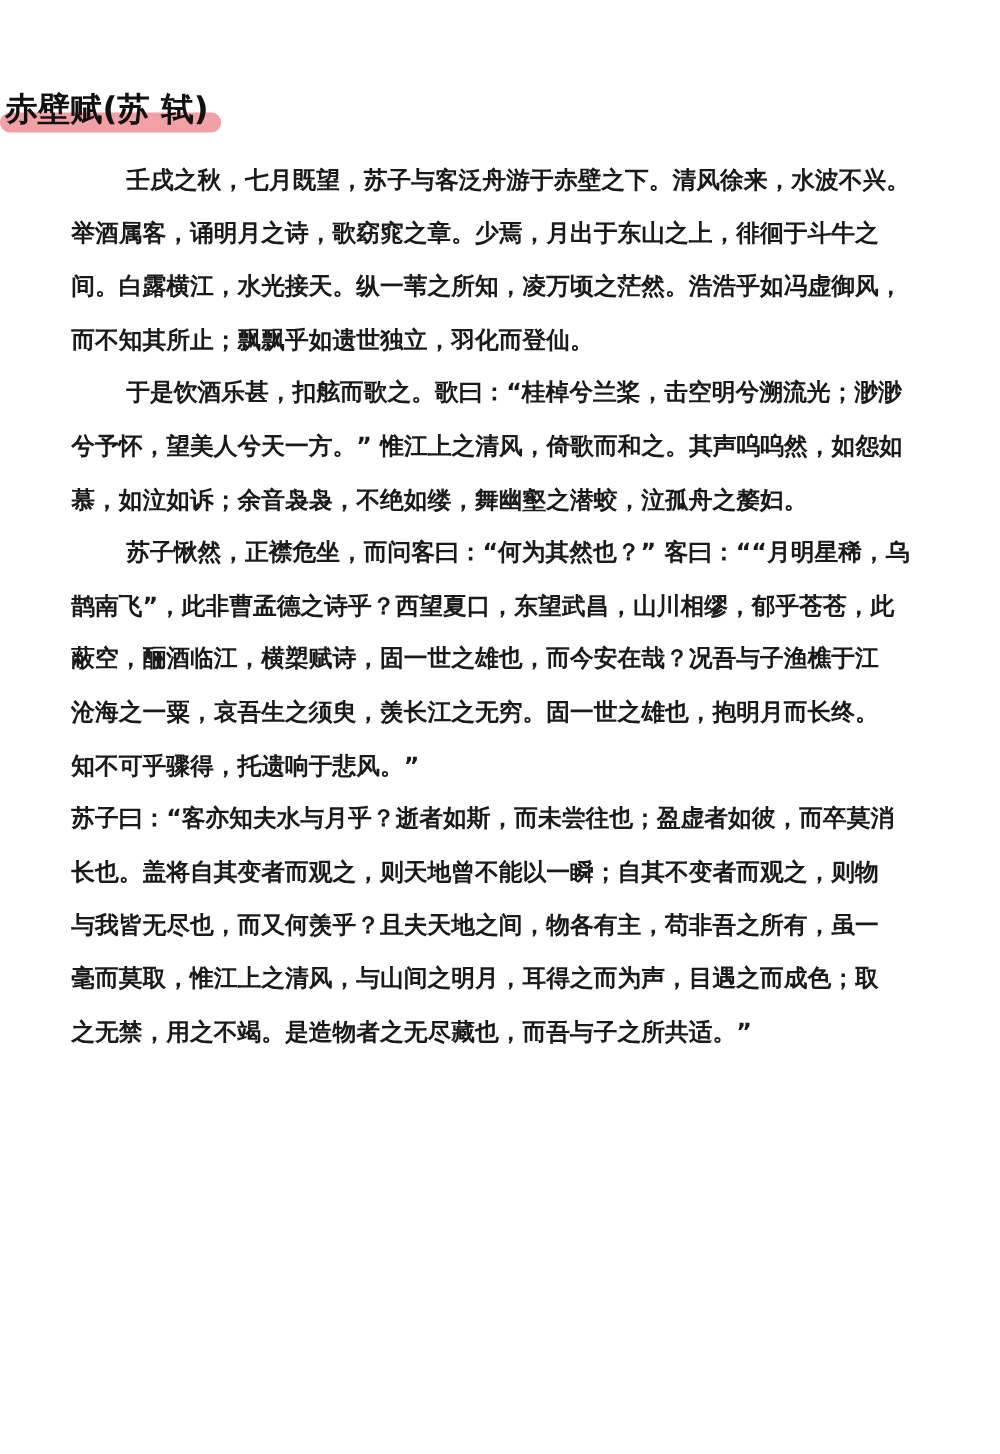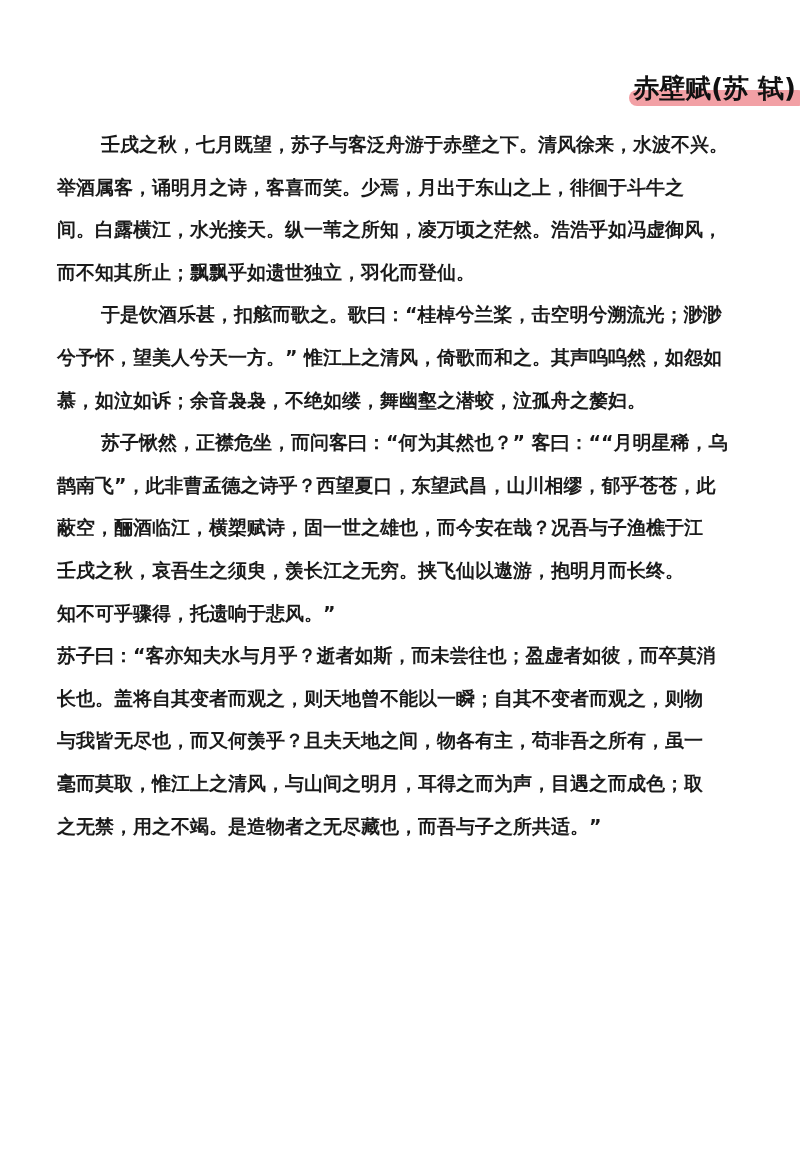--- a/index.html
+++ b/index.html
@@ -13,21 +13,21 @@
       position: relative;
       overflow: hidden;
       font-family: "DejaVu Sans", "Liberation Sans", sans-serif;
       color: #1a1a1a;
     }
     .title-wrap {
       position: absolute;
       top: 68px;
       left: 0;
       width: 800px;
-      text-align: right;
+      text-align: left;
     }
     .title {
       display: inline-block;
       position: relative;
       font-size: 26px;
       font-weight: bold;
       color: #111111;
       letter-spacing: 0px;
       line-height: 40px;
       padding: 0 4px;
@@ -69,36 +69,36 @@
   <div class="title">
     <span>赤壁赋(苏  轼)</span>
     <span class="title-highlight"></span>
   </div>
 </div>
 
 <div class="content">
 
   <div>
     <div class="line indent">壬戌之秋，七月既望，苏子与客泛舟游于赤壁之下。清风徐来，水波不兴。</div>
-    <div class="line">举酒属客，诵明月之诗，客喜而笑。少焉，月出于东山之上，徘徊于斗牛之</div>
+    <div class="line">举酒属客，诵明月之诗，歌窈窕之章。少焉，月出于东山之上，徘徊于斗牛之</div>
     <div class="line">间。白露横江，水光接天。纵一苇之所知，凌万顷之茫然。浩浩乎如冯虚御风，</div>
     <div class="line">而不知其所止；飘飘乎如遗世独立，羽化而登仙。</div>
   </div>
 
   <div>
     <div class="line indent">于是饮酒乐甚，扣舷而歌之。歌曰：“桂棹兮兰桨，击空明兮溯流光；渺渺</div>
     <div class="line">兮予怀，望美人兮天一方。” 惟江上之清风，倚歌而和之。其声呜呜然，如怨如</div>
     <div class="line">慕，如泣如诉；余音袅袅，不绝如缕，舞幽壑之潜蛟，泣孤舟之嫠妇。</div>
   </div>
 
   <div>
     <div class="line indent">苏子愀然，正襟危坐，而问客曰：“何为其然也？” 客曰：““月明星稀，乌</div>
     <div class="line">鹊南飞”，此非曹孟德之诗乎？西望夏口，东望武昌，山川相缪，郁乎苍苍，此</div>
     <div class="line">蔽空，酾酒临江，横槊赋诗，固一世之雄也，而今安在哉？况吾与子渔樵于江</div>
-    <div class="line">壬戌之秋，哀吾生之须臾，羡长江之无穷。挟飞仙以遨游，抱明月而长终。</div>
+    <div class="line">沧海之一粟，哀吾生之须臾，羡长江之无穷。固一世之雄也，抱明月而长终。</div>
     <div class="line">知不可乎骤得，托遗响于悲风。”</div>
   </div>
 
   <div>
     <div class="line">苏子曰：“客亦知夫水与月乎？逝者如斯，而未尝往也；盈虚者如彼，而卒莫消</div>
     <div class="line">长也。盖将自其变者而观之，则天地曾不能以一瞬；自其不变者而观之，则物</div>
     <div class="line">与我皆无尽也，而又何羡乎？且夫天地之间，物各有主，苟非吾之所有，虽一</div>
     <div class="line">毫而莫取，惟江上之清风，与山间之明月，耳得之而为声，目遇之而成色；取</div>
     <div class="line">之无禁，用之不竭。是造物者之无尽藏也，而吾与子之所共适。”</div>
   </div>

